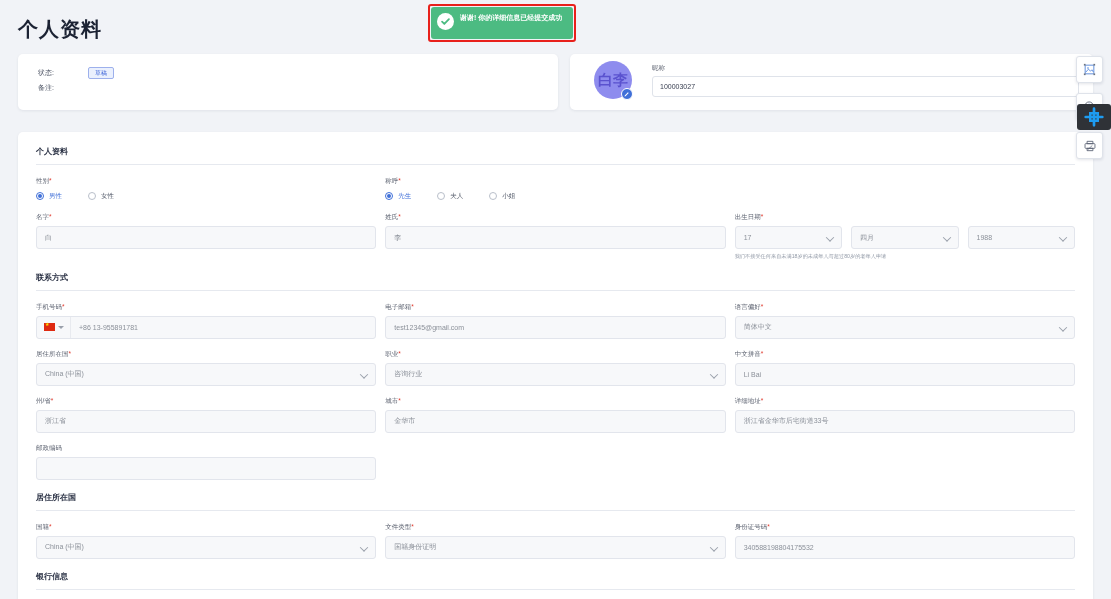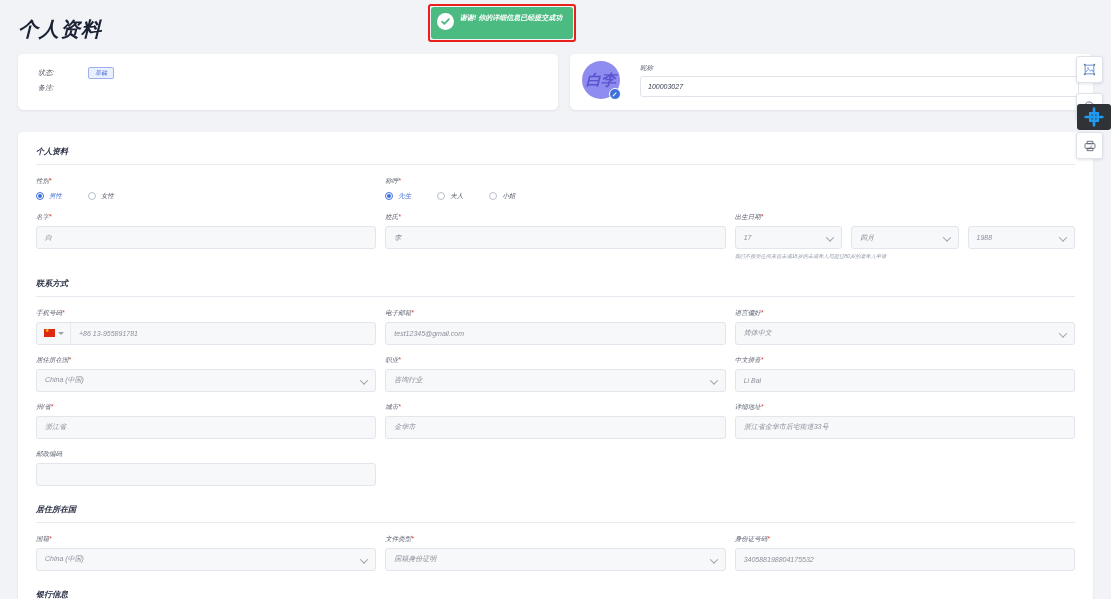--- a/index.html
+++ b/index.html
@@ -2,21 +2,21 @@
 <html><head>
 <meta charset="utf-8">
 <style>
   * { box-sizing: border-box; margin: 0; padding: 0; }
   html, body {
     width: 1111px; height: 599px;
     background: #f1f3f7;
     font-family: "Liberation Sans", "DejaVu Sans", sans-serif;
     overflow: hidden;
   }
-  .page { position: relative; width: 1111px; height: 599px; font-style: italic; }
+  .page { position: relative; width: 1111px; height: 599px; }
 
   
   .page-title {
     position: absolute; left: 18px; top: 16px;
     font-size: 20px; font-weight: bold; color: #1b2233;
     letter-spacing: 1px;
   }
 
   
   .toast-wrap {
@@ -52,21 +52,21 @@
 
   .status-rows { padding: 11px 0 0 20px; }
   .status-row { display: flex; align-items: center; height: 15px; }
   .status-label { font-size: 7px; color: #4d5464; width: 50px; }
   .badge {
     display: inline-block; font-size: 6px; color: #3a62d8;
     border: 1px solid #9db0ec; background: #eaf0fd;
     border-radius: 2px; padding: 2px 6px; line-height: 1;
   }
 
-  .profile-inner { display: flex; align-items: center; padding: 7px 14px 0 12px; gap: 20px; }
+  .profile-inner { display: flex; align-items: center; padding: 7px 14px 0 24px; gap: 20px; }
   .avatar-wrap { position: relative; flex: 0 0 auto; }
   .avatar {
     width: 38px; height: 38px; border-radius: 50%;
     background: #8e8cee;
     display: flex; align-items: center; justify-content: center;
     color: #5a52cf; font-size: 15px; font-weight: bold;
   }
   .avatar-edit {
     position: absolute; right: -1px; bottom: -1px;
     width: 12px; height: 12px; border-radius: 50%;
@@ -88,21 +88,21 @@
     background: #ffffff; border-radius: 5px;
     box-shadow: 0 1px 3px rgba(30,40,70,.08);
     padding: 14px 18px 0 18px;
   }
 
   .sec-title {
     font-size: 8px; font-weight: bold; color: #2b3245;
     padding-bottom: 7px; border-bottom: 1px solid #e6e9ef;
     margin-bottom: 12px;
   }
-  .sec-title.gap { margin-top: 18px; }
+  .sec-title.gap { margin-top: 12px; }
 
   .row { display: flex; gap: 9px; margin-bottom: 11px; }
   .col { flex: 1 1 0; min-width: 0; }
 
   .lbl { font-size: 6.5px; color: #5c6270; margin-bottom: 4px; display: block; }
   .req { color: #e0392c; font-size: 6.5px; }
 
   .inp {
     width: 100%; height: 23px;
     border: 1px solid #e2e5ec; border-radius: 3px;

